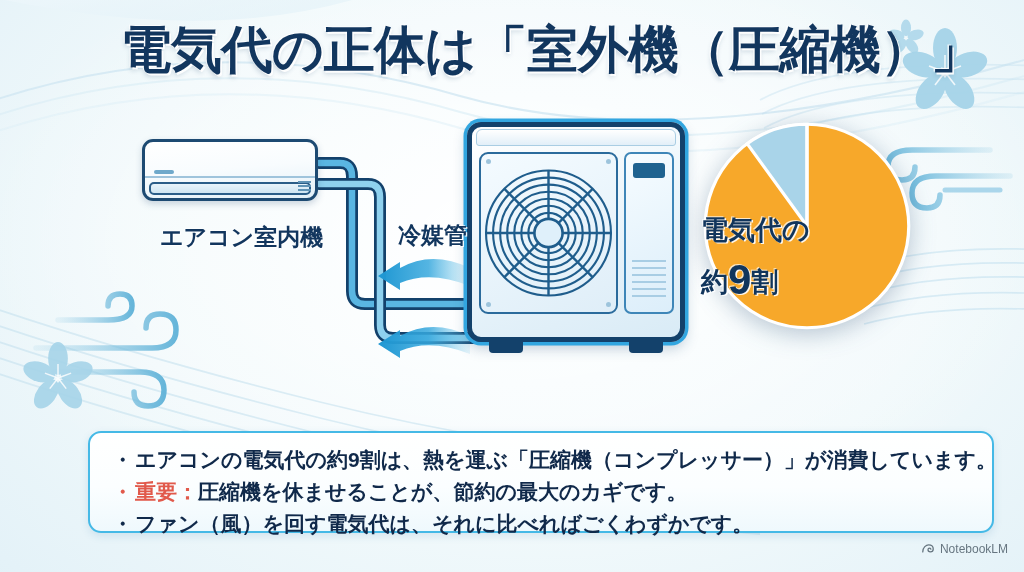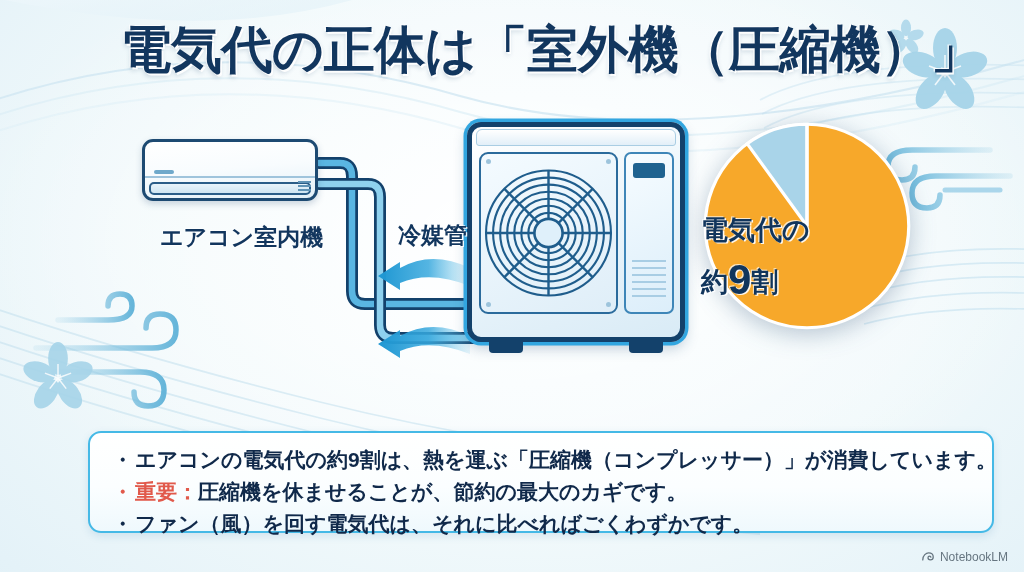--- a/index.html
+++ b/index.html
@@ -265,21 +265,21 @@
     white-space: nowrap;
   }
   .bullet .mark { margin-right: 2px; }
   .bullet.important, .bullet.important .mark { color: #e1594b; }
   .bullet.important .rest { color: #10294a; }
 
   
   #watermark {
     position: absolute;
     right: 16px;
-    bottom: 8px;
+    bottom: 16px;
     display: flex;
     align-items: center;
     gap: 5px;
     color: #4a5a66;
     font-size: 12px;
     opacity: .82;
   }
   #watermark svg { display:block; }
 </style>
 </head>

